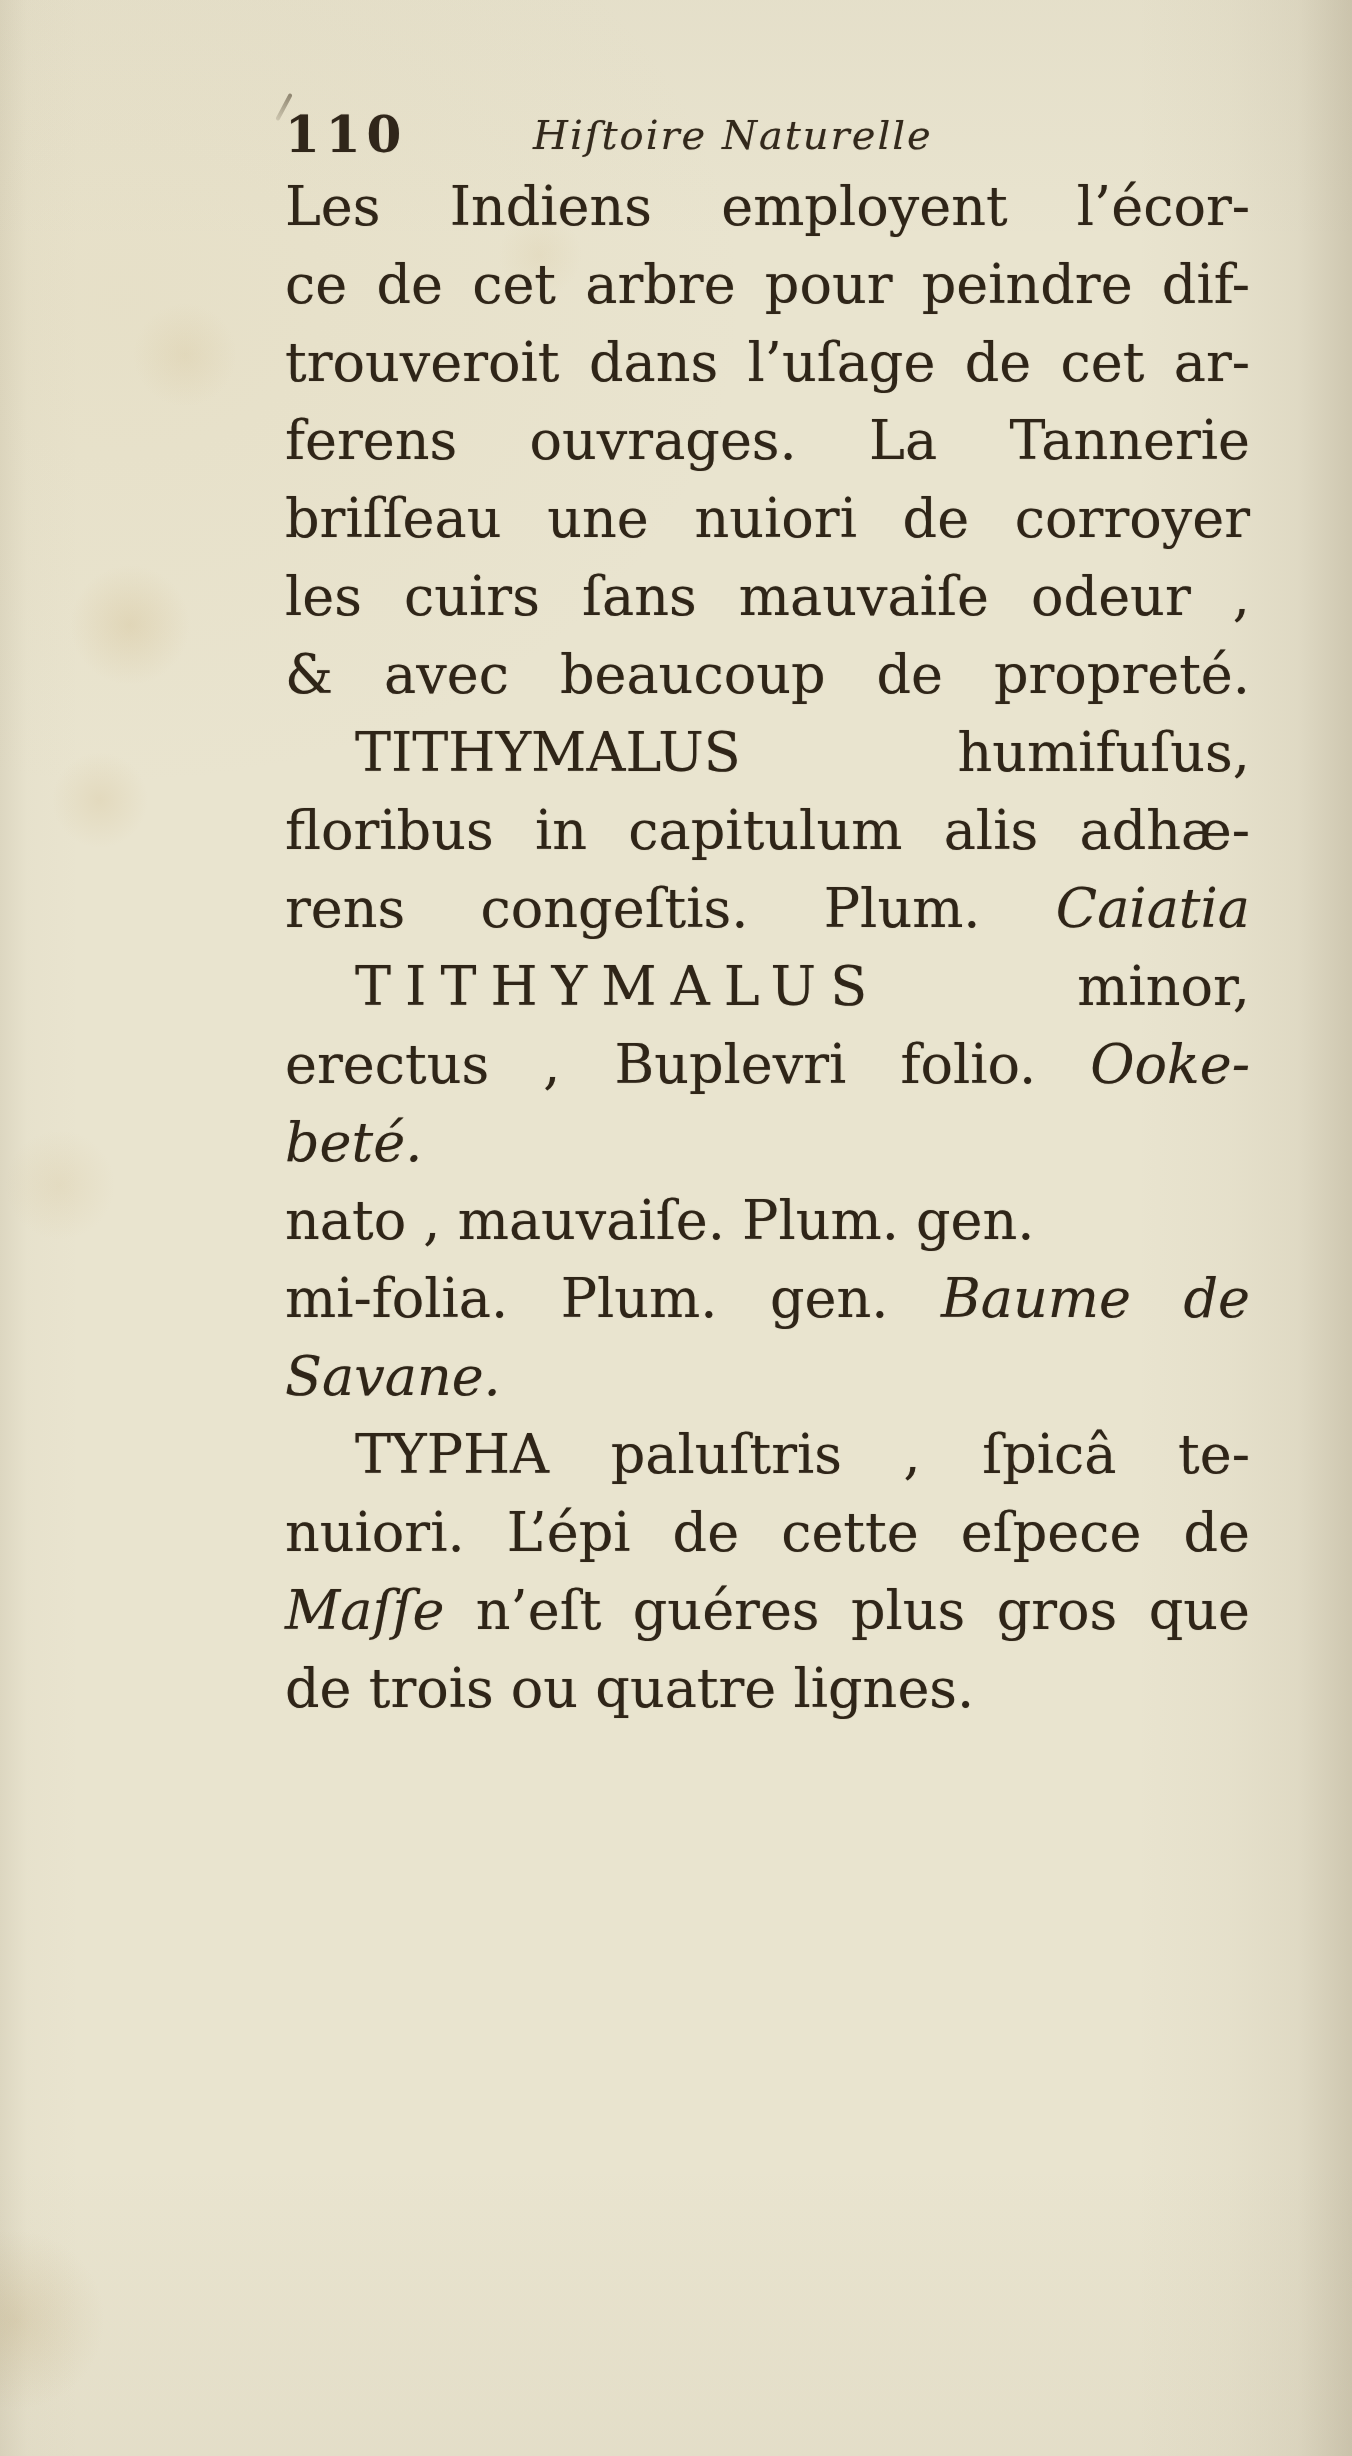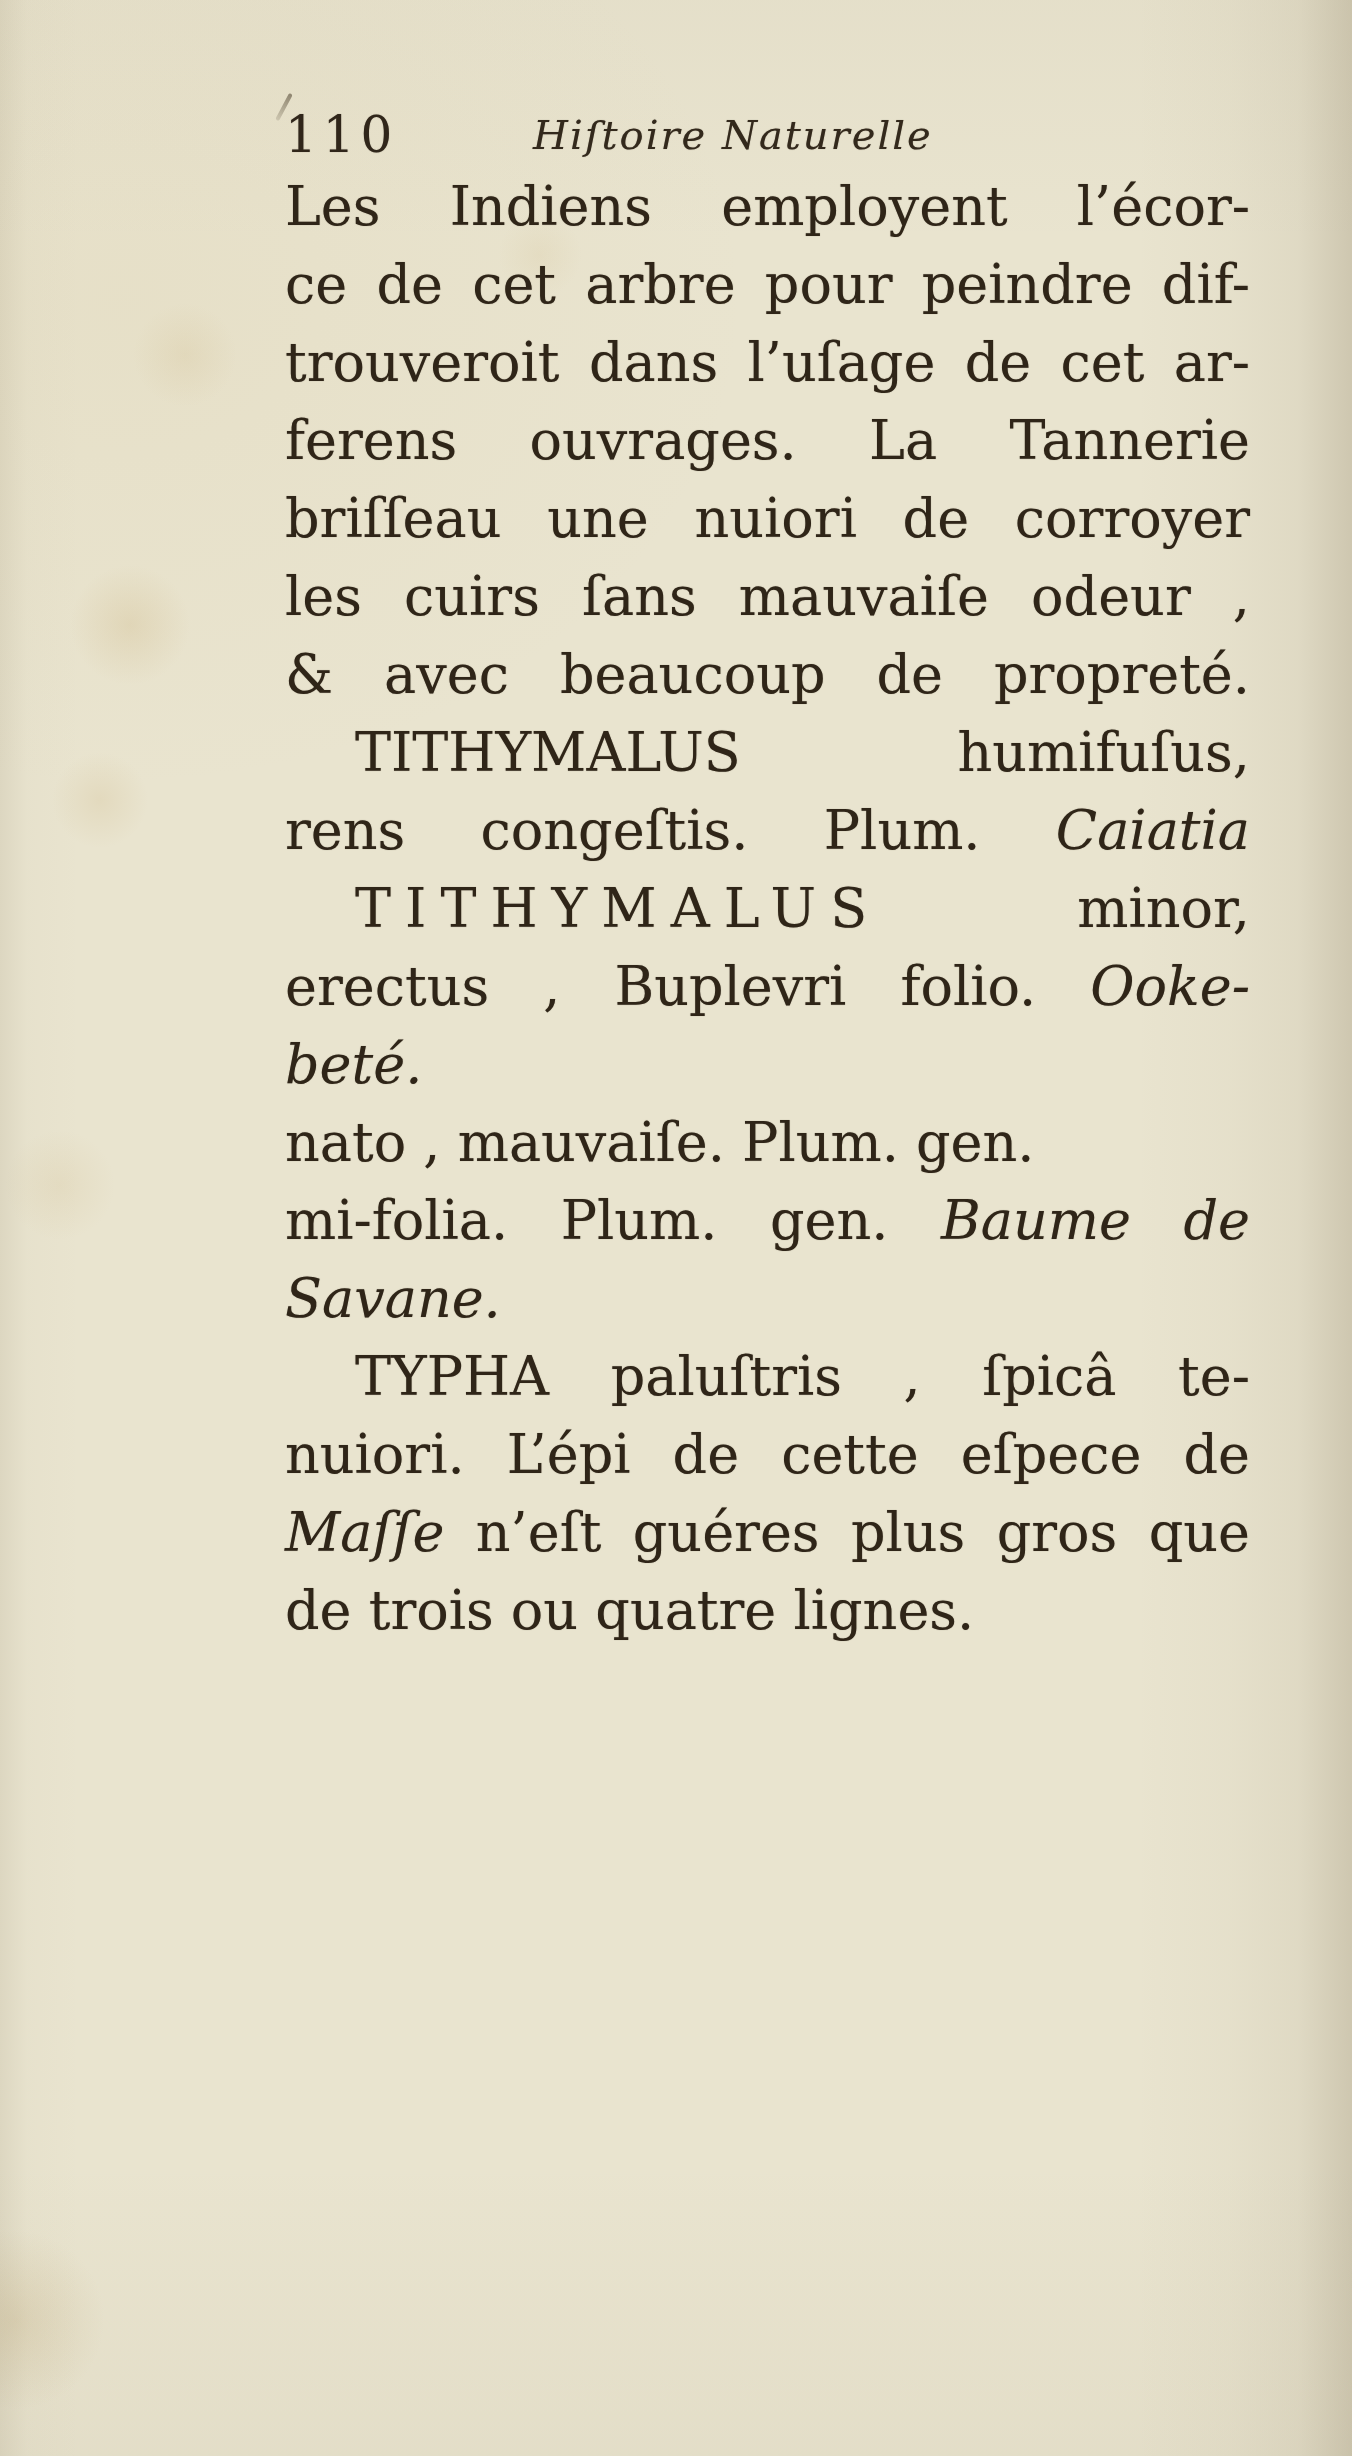--- a/index.html
+++ b/index.html
@@ -30,20 +30,21 @@
       linear-gradient(180deg, rgba(120,105,70,0.04) 0%, rgba(120,105,70,0) 10%, rgba(120,105,70,0) 88%, rgba(120,105,70,0.05) 100%);
     color: #30261a;
   }
   .header {
     position: absolute; left: 285px; top: 96px; width: 965px; height: 78px;
     line-height: 78px;
   }
   .pageno {
     font-size: 50px; letter-spacing: 6px; color: #30261a;
     text-shadow: 0 0 1px rgba(48,38,26,0.45);
+    font-weight: bold;
   }
   .running-title {
     position: absolute; left: 248px; top: 0;
     font-style: italic; font-size: 40px; letter-spacing: 2px;
     color: #33291c; text-shadow: 0 0 1px rgba(48,38,26,0.40);
   }
   .body-block {
     position: absolute; left: 285px; top: 168px; width: 965px;
   }
   .line {
@@ -77,20 +78,21 @@
 
   <div class="body-block">
     <div class="line"><span>Les Indiens employent l’écor-</span></div>
     <div class="line"><span>ce de cet arbre pour peindre dif-</span></div>
     <div class="line"><span>trouveroit dans l’uſage de cet ar-</span></div>
     <div class="line"><span>ferens ouvrages. La Tannerie</span></div>
     <div class="line"><span>briſſeau une nuiori de corroyer</span></div>
     <div class="line"><span>les cuirs ſans mauvaiſe odeur ,</span></div>
     <div class="line"><span>&amp; avec beaucoup de propreté.</span></div>
     <div class="line ind"><span>TITHYMALUS humifuſus,</span></div>
+    <div class="line"><span>floribus in capitulum alis adhæ-</span></div>
     <div class="line"><span>rens congeſtis. Plum. </span><span class="it">Caiatia</span></div>
     <div class="line ind"><span class="ls">TITHYMALUS</span><span> minor,</span></div>
     <div class="line"><span>erectus , Buplevri folio. </span><span class="it">Ooke-</span></div>
     <div class="line sh"><span class="it">beté.</span></div>
     <div class="line sh"><span>nato , mauvaiſe. Plum. gen.</span></div>
     <div class="line"><span>mi-folia. Plum. gen. </span><span class="it">Baume de</span></div>
     <div class="line sh"><span class="it">Savane.</span></div>
     <div class="line ind"><span>TYPHA paluſtris , ſpicâ te-</span></div>
     <div class="line"><span>nuiori. L’épi de cette eſpece de</span></div>
     <div class="line"><span class="it">Maſſe</span><span> n’eſt guéres plus gros que</span></div>

